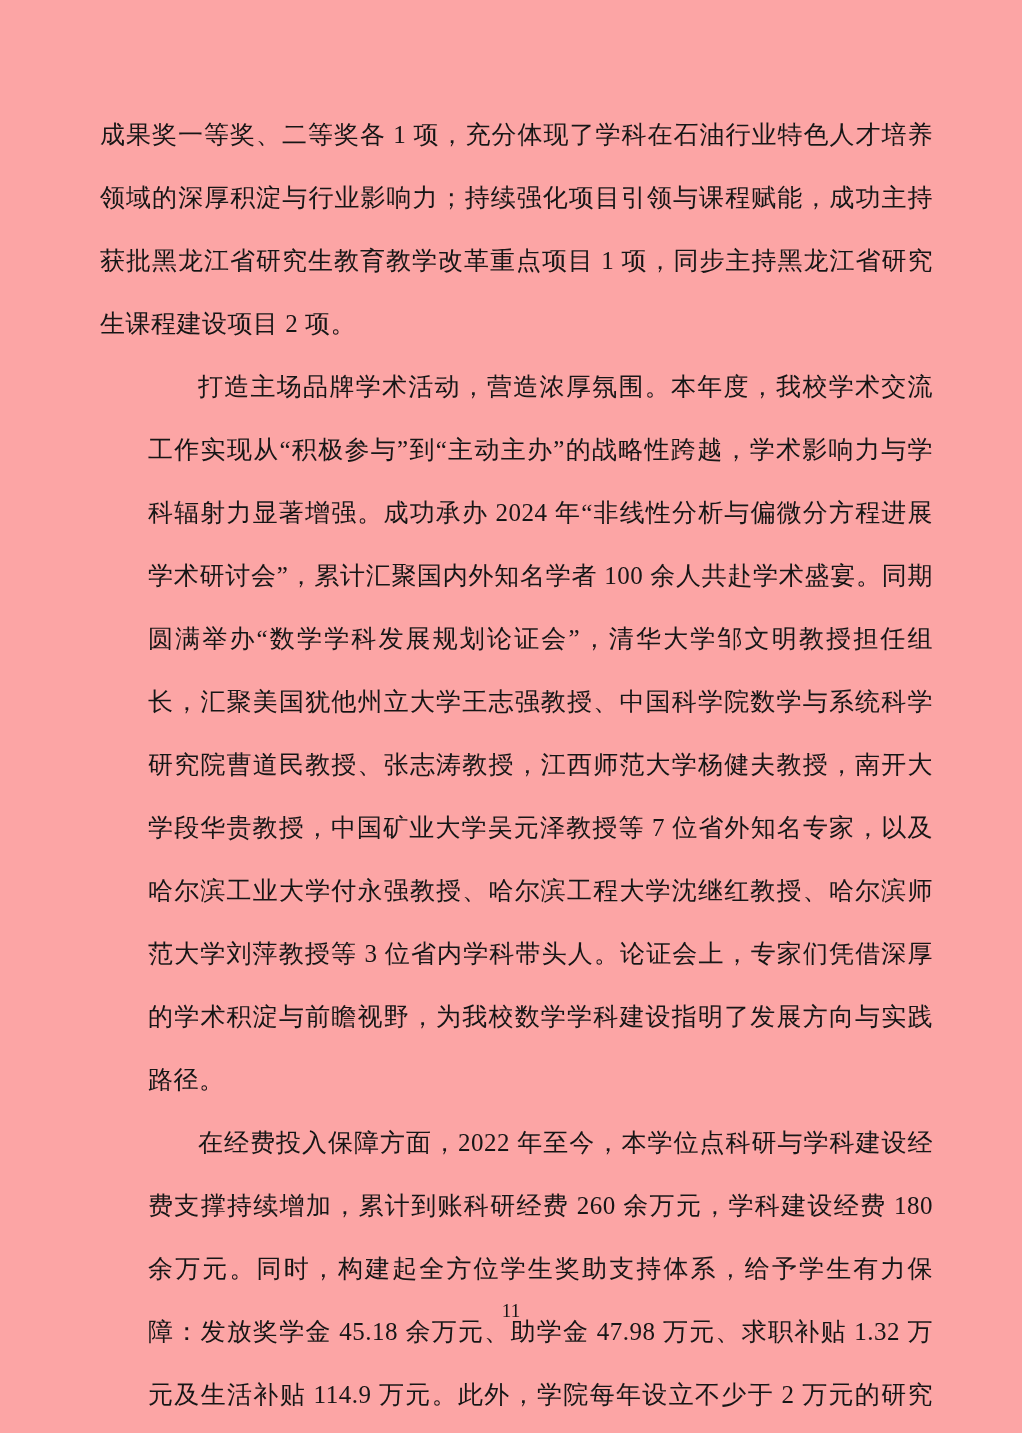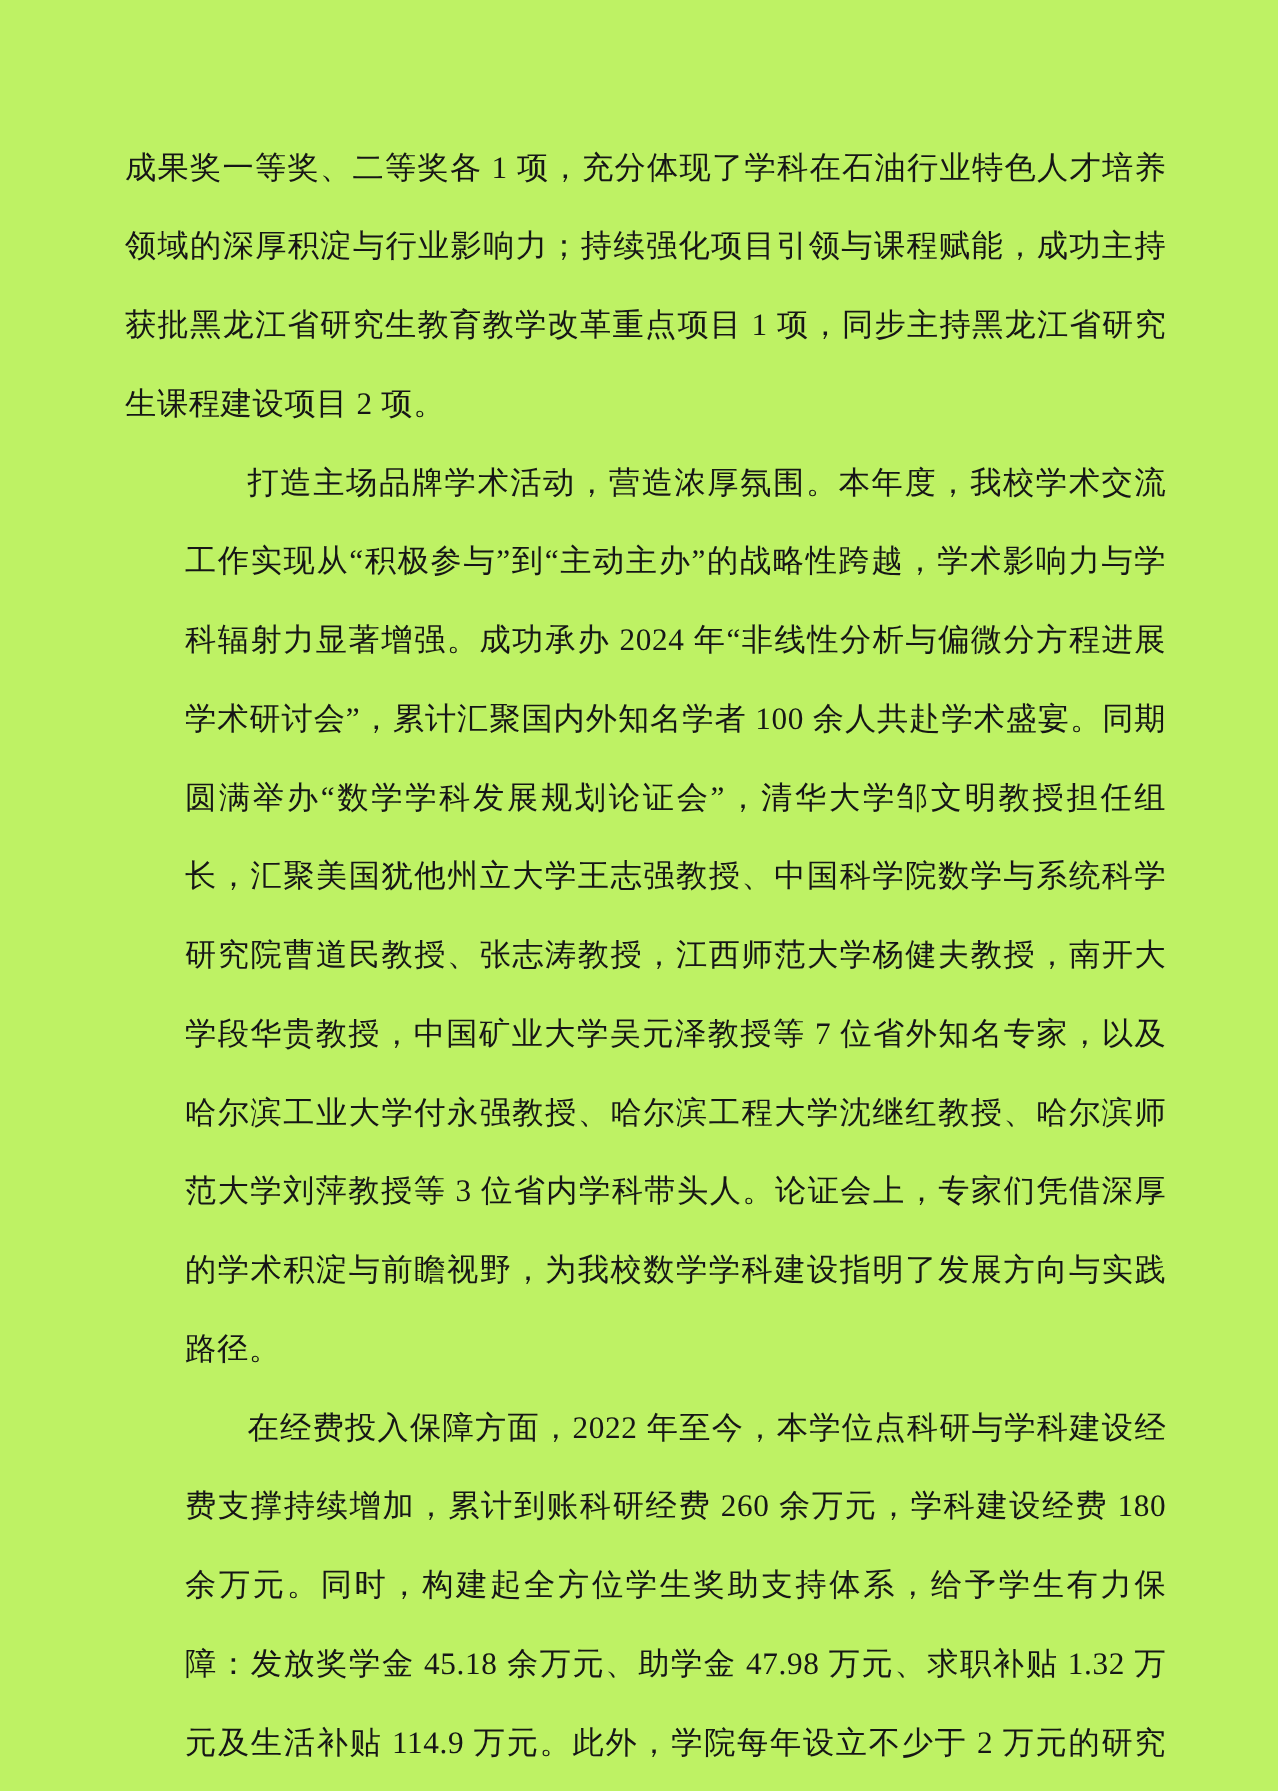--- a/index.html
+++ b/index.html
@@ -5,21 +5,21 @@
   html, body {
     margin: 0;
     padding: 0;
     background: #e8e8e8;
   }
   .page {
     position: relative;
     width: 1022px;
     height: 1433px;
     margin: 0 auto;
-    background: #bef264;
+    background: #fca5a5;
     overflow: hidden;
     font-family: "Liberation Serif", "DejaVu Serif", serif;
     color: #161616;
   }
   .text-body {
     position: absolute;
     left: 100px;
     top: 103px;
     width: 833px;
     font-size: 25px;
@@ -52,13 +52,14 @@
 </style>
 </head>
 <body>
 
 <div class="page">
   <div class="text-body">
       <p class="para"><span class="run">成果奖一等奖、二等奖各 1 项，充分体现了学科在石油行业特色人才培养领域的深厚积淀与行业影响力；持续强化项目引领与课程赋能，成功主持获批黑龙江省研究生教育教学改革重点项目 1 项，同步主持黑龙江省研究生课程建设项目 2 项。</span></p>
       <p class="para indent"><span class="run">打造主场品牌学术活动，营造浓厚氛围。本年度，我校学术交流工作实现从“积极参与”到“主动主办”的战略性跨越，学术影响力与学科辐射力显著增强。成功承办 2024 年“非线性分析与偏微分方程进展学术研讨会”，累计汇聚国内外知名学者 100 余人共赴学术盛宴。同期圆满举办“数学学科发展规划论证会”，清华大学邹文明教授担任组长，汇聚美国犹他州立大学王志强教授、中国科学院数学与系统科学研究院曹道民教授、张志涛教授，江西师范大学杨健夫教授，南开大学段华贵教授，中国矿业大学吴元泽教授等 7 位省外知名专家，以及哈尔滨工业大学付永强教授、哈尔滨工程大学沈继红教授、哈尔滨师范大学刘萍教授等 3 位省内学科带头人。论证会上，专家们凭借深厚的学术积淀与前瞻视野，为我校数学学科建设指明了发展方向与实践路径。</span></p>
       <p class="para indent"><span class="run">在经费投入保障方面，2022 年至今，本学位点科研与学科建设经费支撑持续增加，累计到账科研经费 260 余万元，学科建设经费 180 余万元。同时，构建起全方位学生奖助支持体系，给予学生有力保障：发放奖学金 45.18 余万元、助学金 47.98 万元、求职补贴 1.32 万元及生活补贴 114.9 万元。此外，学院每年设立不少于 2 万元的研究生文体活动专项经费，合作企业每年提供不定量经费与劳务支持，多方协同为研究生开展科研创新及社会实践活动注入坚实动力。</span></p>
     </div>
+  <div class="page-number">11</div>
 </div>
 
 </body></html>

